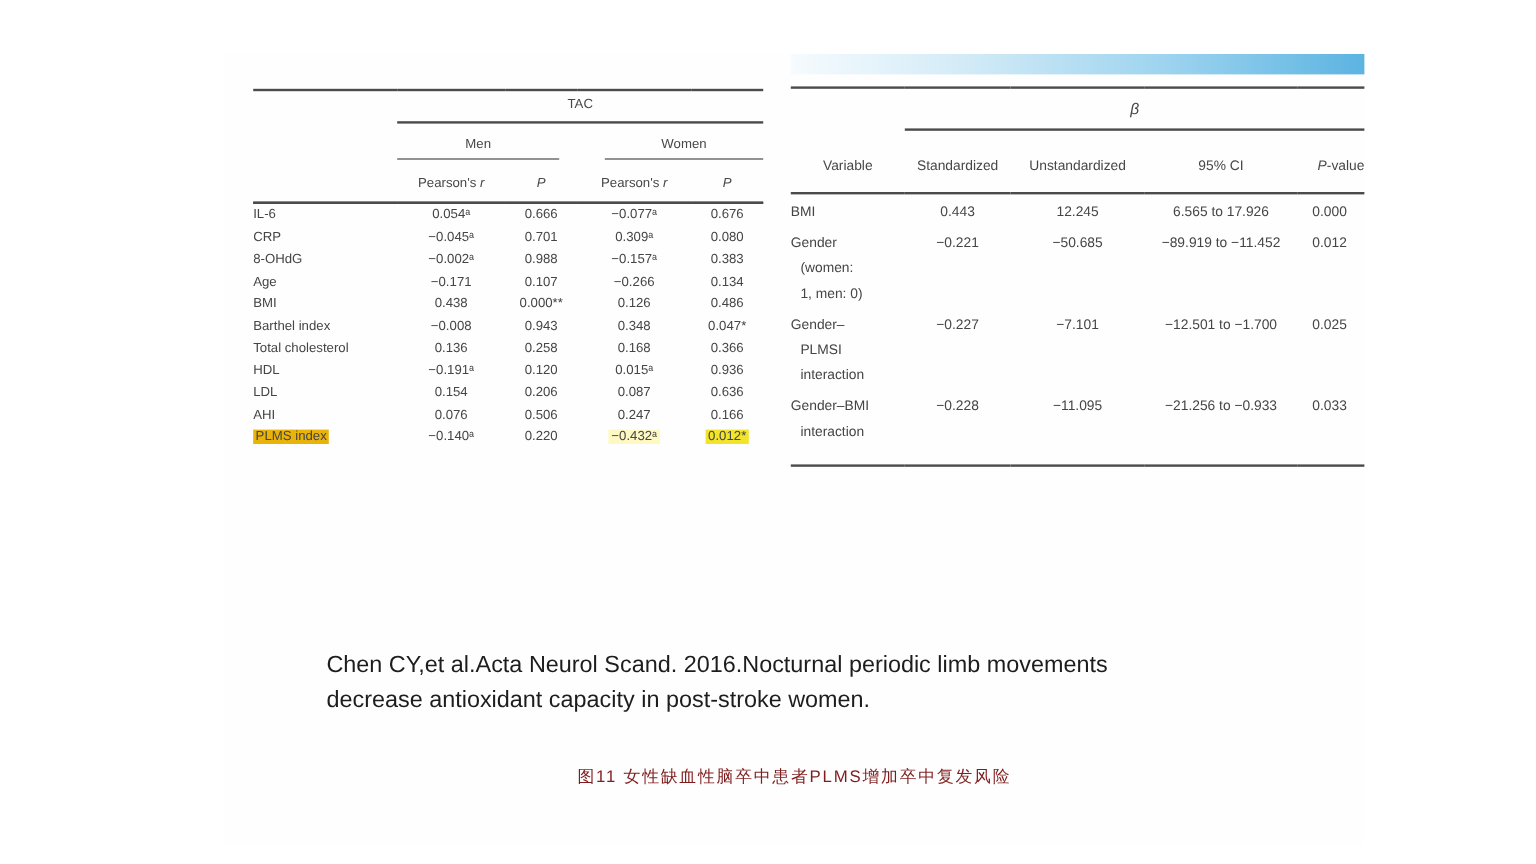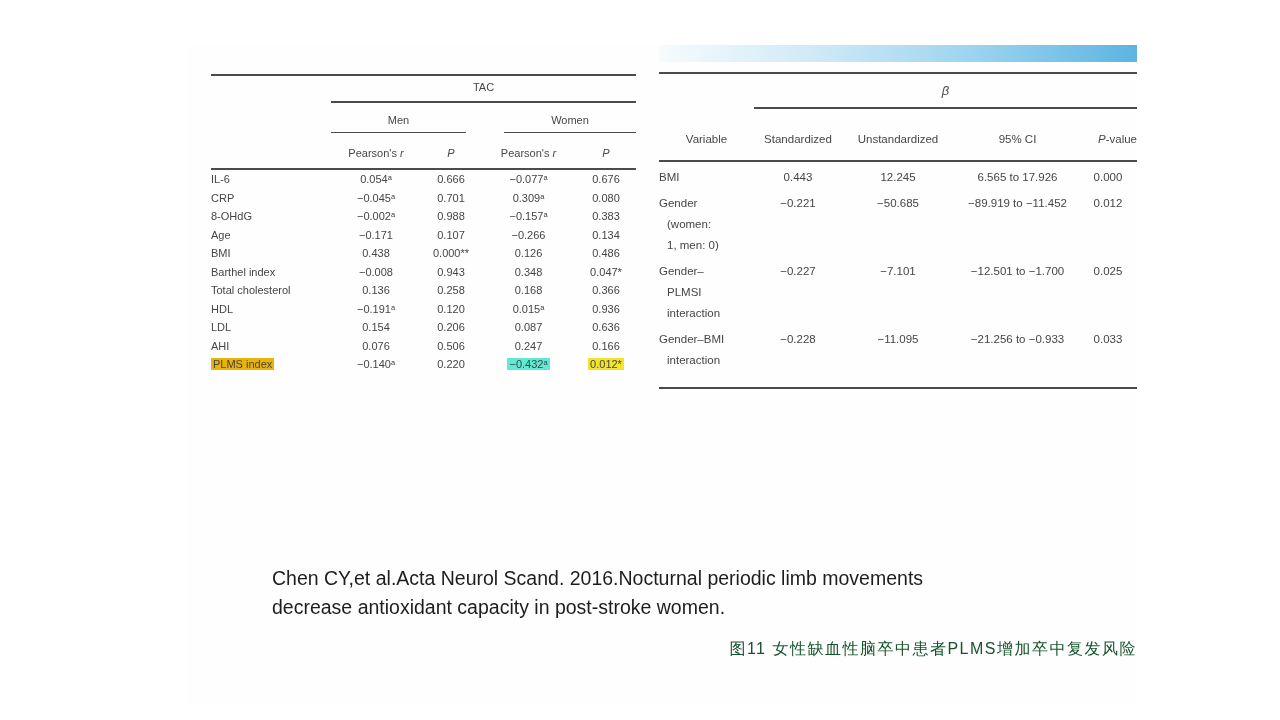--- a/index.html
+++ b/index.html
@@ -49,25 +49,25 @@
   table.beta tbody td:first-child div:not(:first-child) { padding-left:8px; }
   table.beta tbody td:last-child { padding-right:2px; }
   table.beta tbody tr:last-child td { border-bottom:2px solid #4b4b4b; padding-bottom:16px; }
   
   .cn-summary {
     position:absolute; left:85px; top:373px; width:800px;
     font-size:22px; line-height:30.5px; font-weight:600; color:#141414;
   }
   .citation {
     position:absolute; left:85px; top:495px; width:830px;
-    font-size:19.5px; line-height:29px; color:#1d1d1d;margin-top:24px;
+    font-size:19.5px; line-height:29px; color:#1d1d1d;
   }
   .caption {
     position:absolute; left:0; top:594px; width:100%;
-    text-align:right; font-size:16px; letter-spacing:1.5px; color:#14532d;
+    text-align:center; font-size:14px; letter-spacing:1.5px; color:#7f1d1d;
   }
 </style>
 </head>
 <body>
 
 <div class="page">
   <div class="slide">
 
     <div class="accent-strip"></div>
 
@@ -171,21 +171,21 @@
             <td><span>AHI</span></td>
             <td><span>0.076</span></td>
             <td><span>0.506</span></td>
             <td><span>0.247</span></td>
             <td><span>0.166</span></td>
           </tr>
           <tr>
             <td><span class="hl" style="background: #eab308;">PLMS index</span></td>
             <td><span>−0.140ᵃ</span></td>
             <td><span>0.220</span></td>
-            <td><span class="hl" style="background: #5eead4;">−0.432ᵃ</span></td>
+            <td><span class="hl" style="background: #fef9c3;">−0.432ᵃ</span></td>
             <td><span class="hl" style="background: rgb(242, 227, 43);">0.012*</span></td>
           </tr>
         </tbody>
     </table>
 
     <table class="jtbl beta">
       <colgroup>
         <col style="width:95px">
           <col style="width:88px">
           <col style="width:112px">

